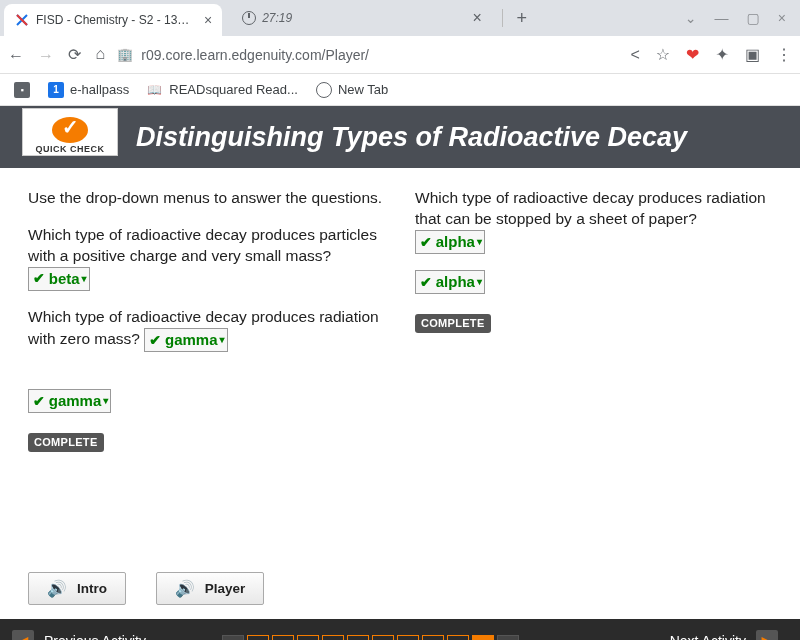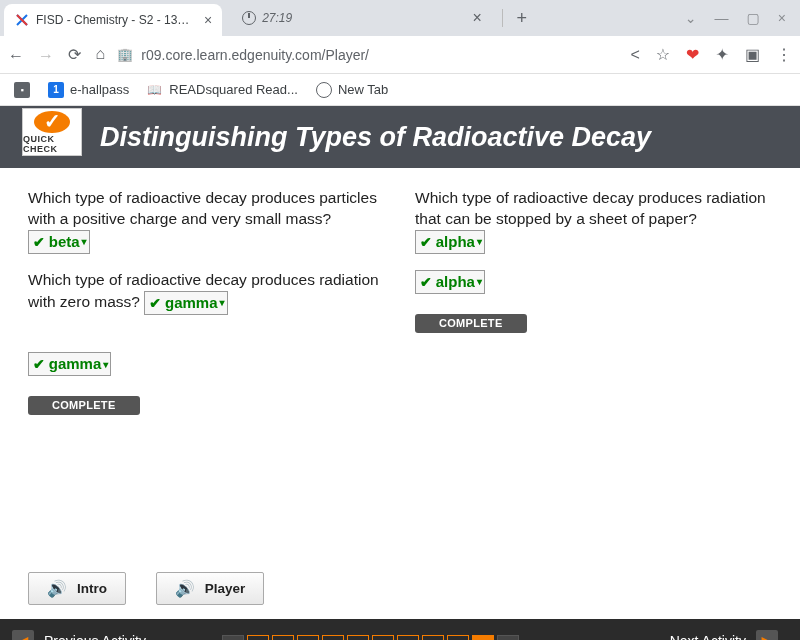--- a/index.html
+++ b/index.html
@@ -30,36 +30,36 @@
 
 .bookmarks-bar { display: flex; align-items: center; background: #fff; height: 32px; padding: 0 14px; gap: 18px; font-size: 13px; color: #3c4043; border-bottom: 1px solid #e0e0e0; }
 .bm-item { display: flex; align-items: center; gap: 6px; }
 .bm-icon { width: 16px; height: 16px; display: inline-flex; align-items: center; justify-content: center; font-size: 12px; }
 .bm-icon.folder { background: #5f6368; color: #fff; border-radius: 2px; font-size: 9px; }
 .bm-icon.blue { background: #1a73e8; color: #fff; border-radius: 2px; font-size: 10px; font-weight: bold; }
 .bm-icon.globe { border: 1.5px solid #5f6368; border-radius: 50%; }
 
 
 .content-header { background: #4a4e55; height: 62px; display: flex; align-items: center; padding-left: 22px; }
-.qc-badge { width: 60px; height: 48px; background: #fff; border: 1px solid #ccc; display: flex; flex-direction: column; align-items: center; justify-content: flex-end; margin-right: 18px; margin-top: -10px; }
+.qc-badge { width: 96px; height: 48px; background: #fff; border: 1px solid #ccc; display: flex; flex-direction: column; align-items: center; justify-content: flex-end; margin-right: 18px; margin-top: -10px; }
 .qc-check { width: 36px; height: 26px; background: #f57c00; border-radius: 50% 50% 50% 50%; position: relative; margin-top: 2px; }
 .qc-check::after { content: "✓"; color: #fff; font-size: 20px; font-weight: bold; position: absolute; left: 10px; top: -2px; }
 .qc-text { font-size: 9px; font-weight: bold; letter-spacing: 0.5px; color: #333; padding: 1px 0; }
 .page-title { color: #fff; font-size: 27px; font-weight: bold; font-style: italic; }
 
 
 .content { display: flex; padding: 20px 28px 0 28px; background: #fff; height: 396px; }
 .col { flex: 1; font-size: 15.5px; color: #222; line-height: 1.35; }
 .col-left { padding-right: 20px; }
 .col-right { padding-left: 10px; }
 .para { margin-bottom: 16px; }
 .ans-select { display: inline-flex; align-items: center; border: 1px solid #999; background: #f7f7f7; font-size: 15px; color: #008000; font-weight: bold; padding: 1px 2px 1px 4px; vertical-align: middle; }
 .ans-select .chk { color: #008000; margin-right: 4px; font-size: 14px; }
 .ans-select .caret { font-size: 10px; margin-left: 2px; color: #008000; }
-.complete-badge { display: inline-block; background: #555; color: #fff; font-size: 11px; font-weight: bold; padding: 2px 24px; border-radius: 3px; letter-spacing: 0.3px; margin-top: 4px; }
+.complete-badge { display: inline-block; background: #555; color: #fff; font-size: 11px; font-weight: bold; padding: 2px 6px; border-radius: 3px; letter-spacing: 0.3px; margin-top: 4px; }
 
 
 .audio-bar { padding: 8px 28px 14px 28px; background: #fff; display: flex; gap: 30px; }
 .audio-btn { display: flex; align-items: center; gap: 10px; border: 1px solid #aaa; background: linear-gradient(#fdfdfd,#e8e8e8); padding: 6px 18px; font-size: 13.5px; font-weight: bold; color: #222; border-radius: 2px; }
 .audio-btn .spk { font-size: 16px; }
 
 
 .bottom-nav { background: #2b2b2b; height: 44px; display: flex; align-items: center; padding: 0 12px; color: #fff; font-size: 14px; }
 .nav-sq { width: 22px; height: 22px; background: #555; border-radius: 2px; display: flex; align-items: center; justify-content: center; margin-right: 10px; }
 .nav-sq.orange { color: #f57c00; }
@@ -144,20 +144,21 @@
 <div class="content-header">
   <div class="qc-badge">
     <div class="qc-check"></div>
     <div class="qc-text">QUICK CHECK</div>
   </div>
   <div class="page-title">Distinguishing Types of Radioactive Decay</div>
 </div>
 
 <div class="content">
   <div class="col col-left">
+    <div class="para">Use the drop-down menus to answer the questions.</div>
     <div class="para">
       <span>Which type of radioactive decay produces particles with a positive charge and very small mass?</span>
       <span class="ans-select">
           <span class="chk">✔</span>
           <span>beta</span>
           <span class="caret">▾</span>
         </span>
     </div>
     <div class="para">
       <span>Which type of radioactive decay produces radiation with zero mass?</span>

